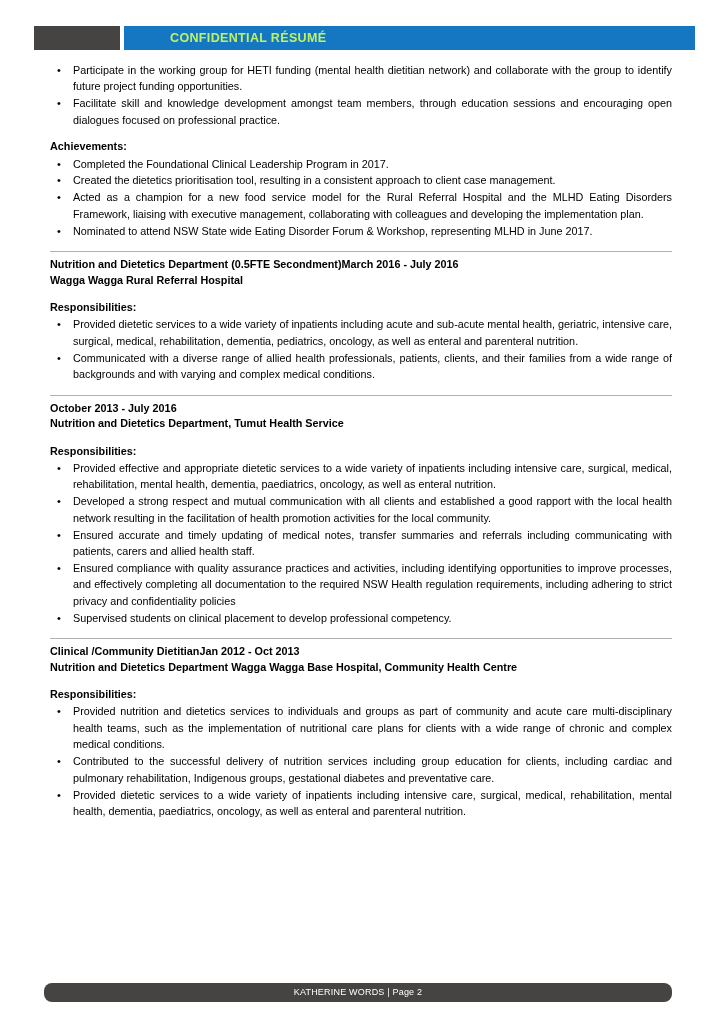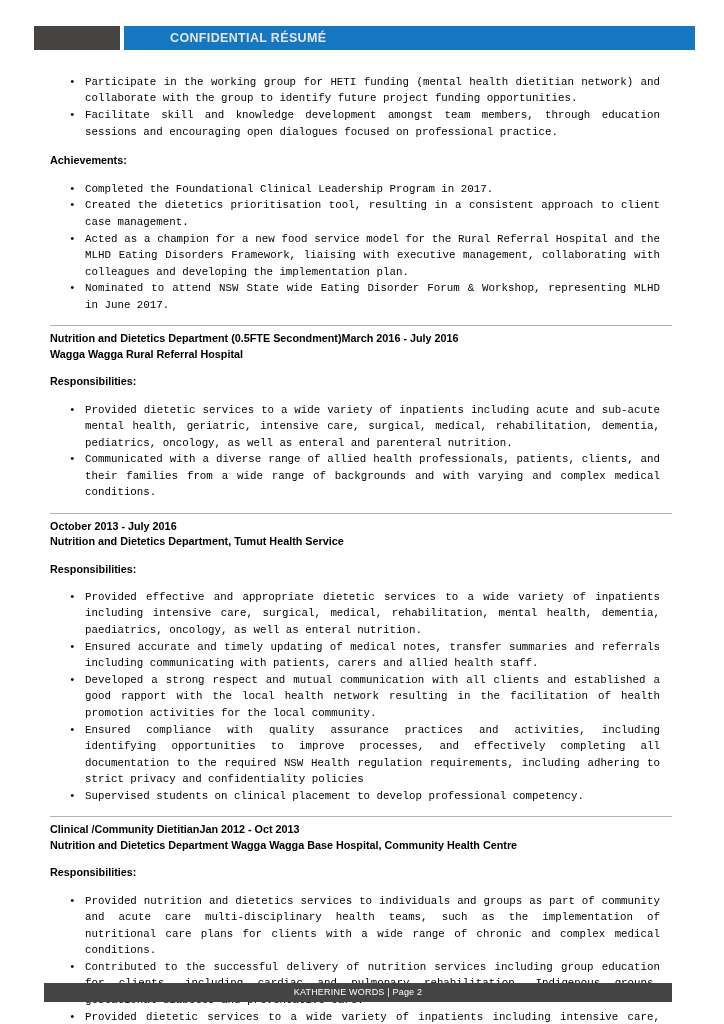--- a/index.html
+++ b/index.html
@@ -39,40 +39,39 @@
     width: 571px;
     height: 24px;
     background: #1577C2;
   }
   .header-title {
     position: absolute;
     left: 46px;
     top: 0;
     height: 24px;
     line-height: 24px;
-    color: #e5e5e5;
+    color: #bef264;
     font-size: 12.5px;
     font-weight: 600;
     letter-spacing: 0.35px;
     white-space: nowrap;
   }
 
   
   .page {
     position: absolute;
     left: 50px;
     top: 62px;
     width: 622px;
   }
 
   ul.bullets {
     list-style: none;
-    margin: 12px;
+    margin: 0;
     padding: 0;
-    font-family: Liberation Mono, monospace;
   }
   ul.bullets > li {
     position: relative;
     padding-left: 23px;
     margin: 0 0 0.5px 0;
     font-size: 10.8px;
     line-height: 16.4px;
     text-align: justify;
     text-justify: inter-word;
     hyphens: none;
@@ -125,20 +124,21 @@
   }
 
   
   .footer {
     position: absolute;
     left: 44px;
     top: 983px;
     width: 628px;
     height: 19px;
     background: #464442;
+    border-radius: 8px;
   }
   .footer-text {
     width: 100%;
     height: 19px;
     line-height: 19px;
     text-align: center;
     color: #ffffff;
     font-size: 9px;
     letter-spacing: 0.2px;
   }
@@ -184,22 +184,22 @@
 
   <div class="job">
     <hr class="rule">
     <div class="job-head-row">
       <div class="job-dates">October 2013 - July 2016</div>
     </div>
     <div class="job-org">Nutrition and Dietetics Department, Tumut Health Service</div>
     <div class="job-resp-label">Responsibilities:</div>
     <ul class="bullets">
       <li>Provided effective and appropriate dietetic services to a wide variety of inpatients including intensive care, surgical, medical, rehabilitation, mental health, dementia, paediatrics, oncology, as well as enteral nutrition.</li>
+      <li>Developed a strong respect and mutual communication with all clients and established a good rapport with the local health network resulting in the facilitation of health promotion activities for the local community.</li>
       <li>Ensured accurate and timely updating of medical notes, transfer summaries and referrals including communicating with patients, carers and allied health staff.</li>
-      <li>Developed a strong respect and mutual communication with all clients and established a good rapport with the local health network resulting in the facilitation of health promotion activities for the local community.</li>
       <li>Ensured compliance with quality assurance practices and activities, including identifying opportunities to improve processes, and effectively completing all documentation to the required NSW Health regulation requirements, including adhering to strict privacy and confidentiality policies</li>
       <li>Supervised students on clinical placement to develop professional competency.</li>
     </ul>
   </div>
 
   <div class="job">
     <hr class="rule">
     <div class="job-head-row">
       <div class="job-title">Clinical /Community Dietitian</div>
       <div class="job-dates">Jan 2012 - Oct 2013</div>

